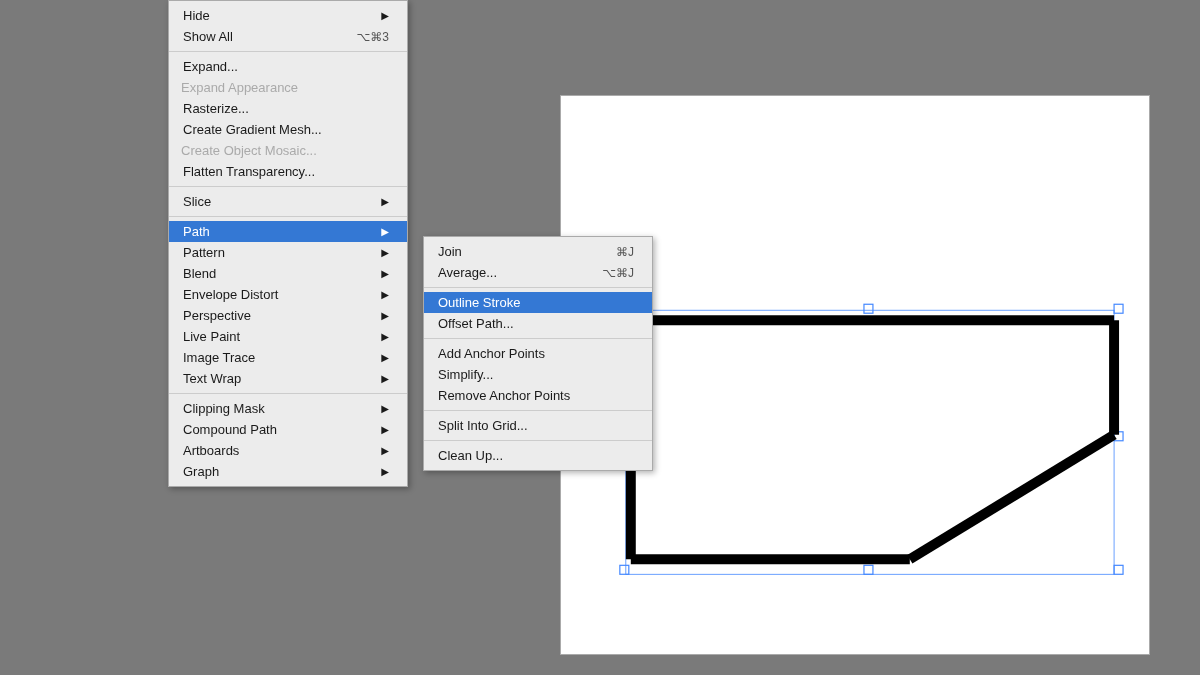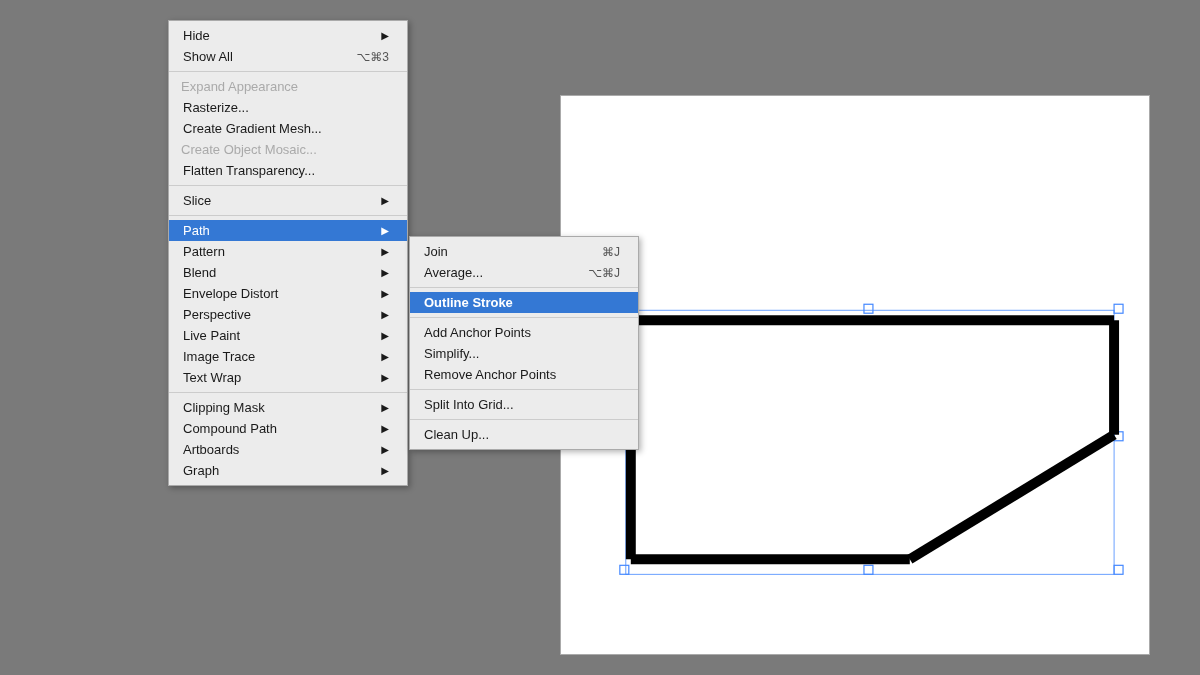--- a/index.html
+++ b/index.html
@@ -29,21 +29,21 @@
     .canvas-drawing {
       position: absolute;
       top: 0; left: 0;
       width: 100%; height: 100%;
     }
 
     
     .main-menu {
       position: absolute;
       left: 168px;
-      top: 20px;
+      top: 0;
       width: 240px;
       background: #ececec;
       border: 1px solid #aaa;
       box-shadow: 2px 2px 6px rgba(0,0,0,0.3);
       padding: 4px 0;
     }
 
     .menu-item {
       display: flex;
       align-items: center;
@@ -79,37 +79,36 @@
     }
 
     .menu-item .arrow {
       font-size: 10px;
       margin-left: auto;
     }
 
     
     .submenu {
       position: absolute;
-      left: 409px;
+      left: 423px;
       top: 236px;
       width: 230px;
       background: #ececec;
       border: 1px solid #aaa;
       box-shadow: 2px 2px 6px rgba(0,0,0,0.3);
       padding: 4px 0;
     }
 
     .submenu .menu-item {
       padding: 3px 18px 3px 14px;
     }
 
     .submenu .menu-item.highlighted {
       background: #3478d4;
       color: white;
-      font-weight: bold;
     }
   </style>
 </head>
 <body>
 
 <div class="canvas-area">
   <svg class="canvas-drawing" viewBox="0 0 590 560">
 
     <rect x="65" y="215" width="490" height="265" fill="none" stroke="#4488ff" stroke-width="0.8" stroke-dasharray="none"></rect>
 
@@ -141,20 +140,23 @@
     <span>Hide</span>
     <span class="arrow">▶</span>
   </div>
 
   <div class="menu-item">
     <span>Show All</span>
     <span class="shortcut">⌥⌘3</span>
   </div>
   <div class="menu-separator"></div>
 
+  <div class="menu-item">
+    <span>Expand...</span>
+  </div>
 
   <div class="menu-item disabled">
     <span>Expand Appearance</span>
   </div>
 
   <div class="menu-item">
     <span>Rasterize...</span>
   </div>
 
   <div class="menu-item">
@@ -249,20 +251,23 @@
   <div class="menu-item">
     <span>Average...</span>
     <span class="shortcut">⌥⌘J</span>
   </div>
   <div class="menu-separator"></div>
 
   <div class="menu-item highlighted">
     <span>Outline Stroke</span>
   </div>
 
+  <div class="menu-item">
+    <span>Offset Path...</span>
+  </div>
   <div class="menu-separator"></div>
 
   <div class="menu-item">
     <span>Add Anchor Points</span>
   </div>
 
   <div class="menu-item">
     <span>Simplify...</span>
   </div>
 

